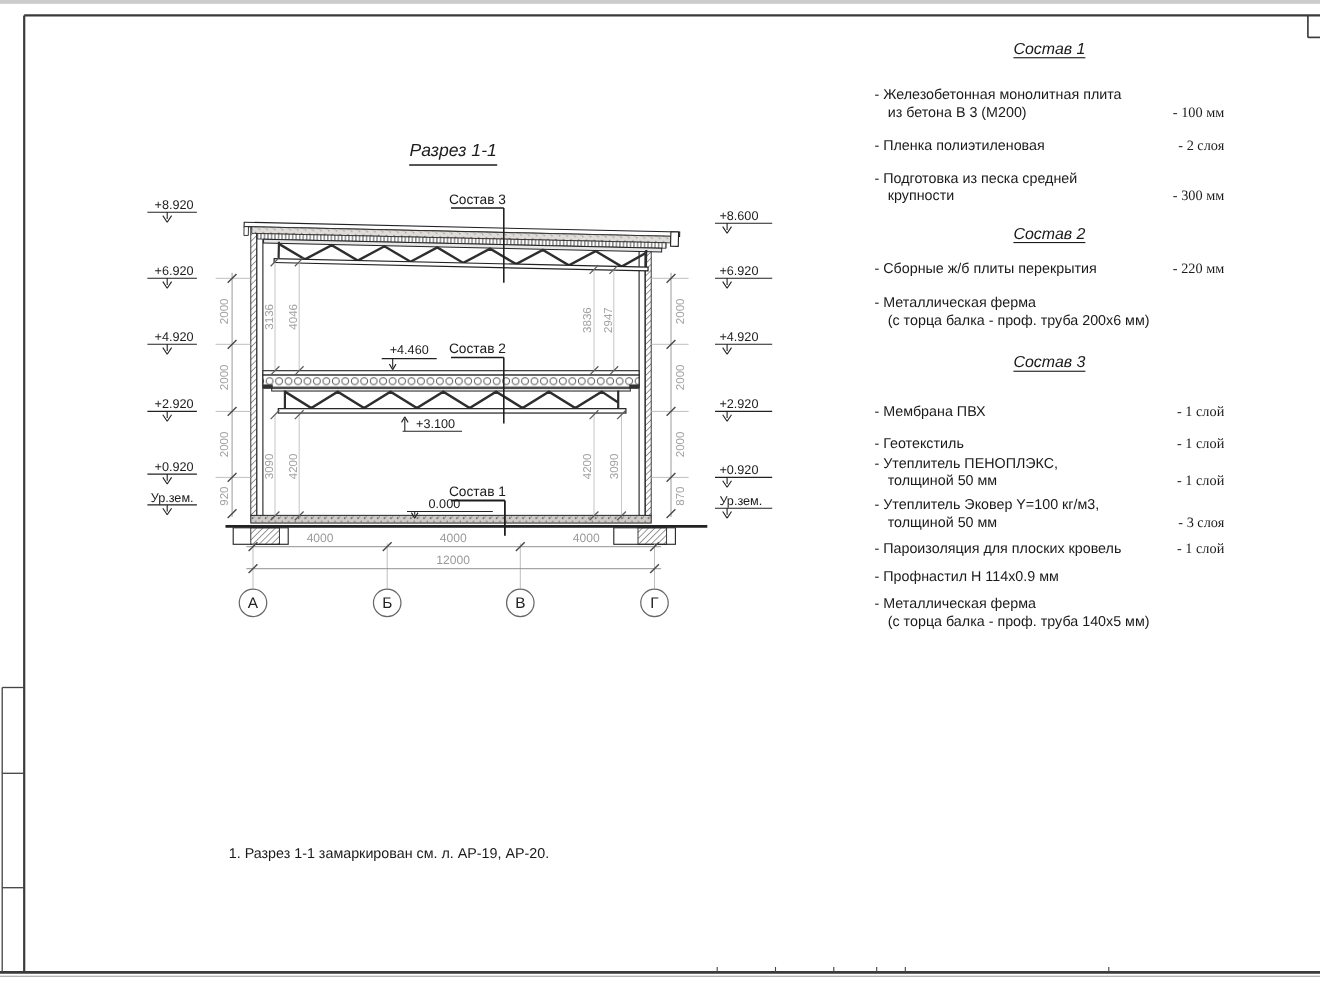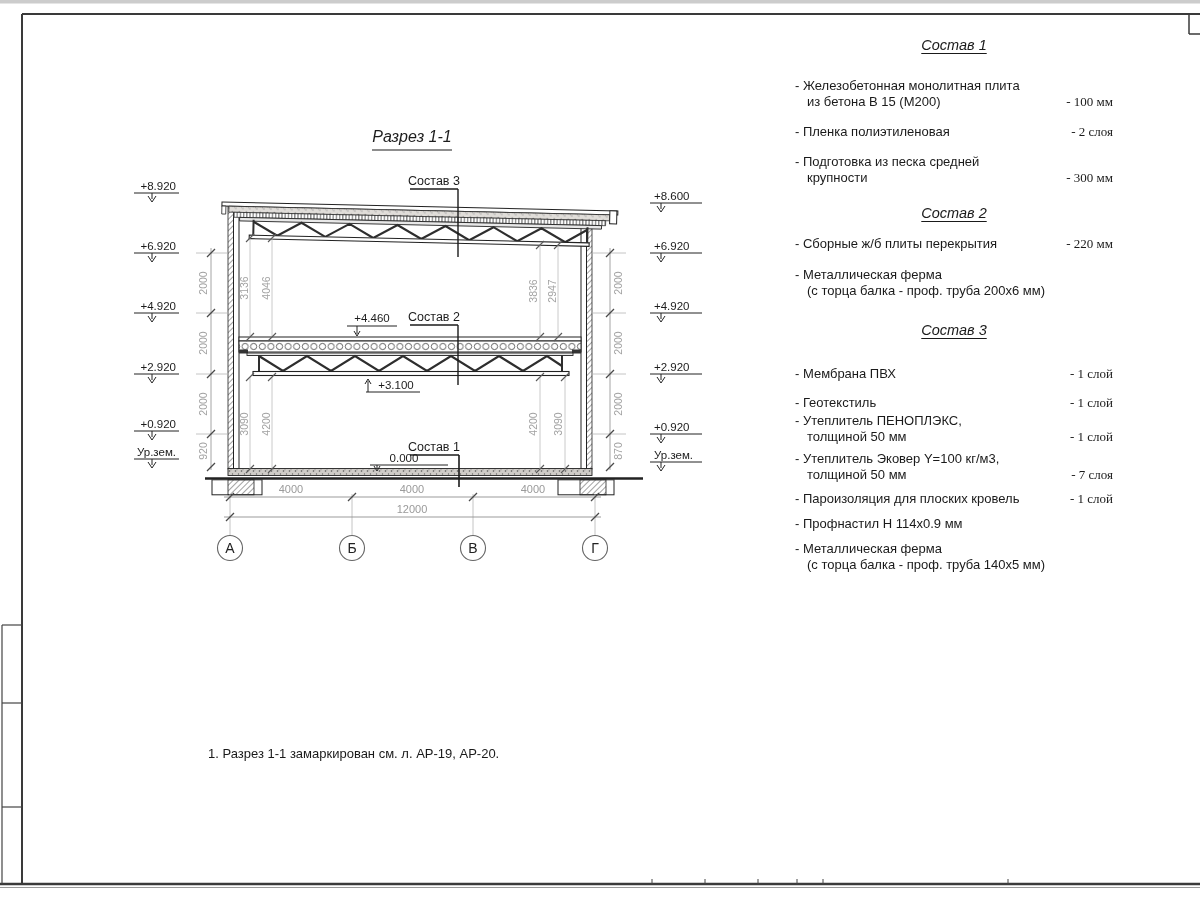--- a/index.html
+++ b/index.html
@@ -13,21 +13,21 @@
   .t-label { font-size:12.5px; fill:#1c1c1c; }
   .t-grid  { font-size:14px;  fill:#222222; }
   .t-title { font-size:16px; font-style:italic; fill:#1c1c1c; }
 
   .spec-panel { position:absolute; left:795px; top:36px; width:318px; color:#1a1a1a; }
   .spec-header { text-align:center; font-style:italic; font-size:14.5px; line-height:18px;
                  text-decoration:underline; text-underline-offset:3px; }
   .spec-item { display:flex; align-items:flex-end; gap:6px; font-size:13px; line-height:16px; }
   .spec-name { flex:1; white-space:pre-line; padding-left:12px; text-indent:-12px; }
   .spec-value { white-space:nowrap;font-family:Liberation Serif, serif; }
-  .note { position:absolute; left:208px; top:746px; font-size:13px; color:#1a1a1a; }
+  .note { position:absolute; left:208px; top:768px; font-size:13px; color:#1a1a1a; }
 </style>
 </head>
 <body>
 
 <div id="sheet">
 
 <svg width="1200" height="900" viewBox="0 0 1200 900">
   <defs>
     <pattern id="hatch45" width="4" height="4" patternUnits="userSpaceOnUse" patternTransform="rotate(45)">
       <line x1="0" y1="0" x2="0" y2="4" stroke="#555" stroke-width="1.1"></line>
@@ -268,21 +268,21 @@
   <g>
     <text class="t-title" x="412" y="142" text-anchor="middle">Разрез 1-1</text>
     <line x1="372" y1="150" x2="452" y2="150" stroke="#1c1c1c" stroke-width="1.2"></line>
   </g>
 </svg>
 
 <div class="spec-panel">
   <div class="spec-header">Состав 1</div>
   <div class="spec-item" style="margin-top:24px">
         <div class="spec-name">- Железобетонная  монолитная плита
-из бетона В 15 (М200)</div>
+из бетона В 3 (М200)</div>
         <div class="spec-value">- 100 мм</div>
       </div>
   <div class="spec-item" style="margin-top:14px">
         <div class="spec-name">- Пленка полиэтиленовая</div>
         <div class="spec-value">- 2 слоя</div>
       </div>
   <div class="spec-item" style="margin-top:14px">
         <div class="spec-name">- Подготовка из песка средней
 крупности</div>
         <div class="spec-value">- 300 мм</div>
@@ -309,21 +309,21 @@
         <div class="spec-value">- 1 слой</div>
       </div>
   <div class="spec-item" style="margin-top:2px">
         <div class="spec-name">- Утеплитель ПЕНОПЛЭКС,
 толщиной 50 мм</div>
         <div class="spec-value">- 1 слой</div>
       </div>
   <div class="spec-item" style="margin-top:6px">
         <div class="spec-name">- Утеплитель Эковер Y=100 кг/м3,
 толщиной 50 мм</div>
-        <div class="spec-value">- 7 слоя</div>
+        <div class="spec-value">- 3 слоя</div>
       </div>
   <div class="spec-item" style="margin-top:8px">
         <div class="spec-name">- Пароизоляция для плоских кровель</div>
         <div class="spec-value">- 1 слой</div>
       </div>
   <div class="spec-item" style="margin-top:9px">
         <div class="spec-name">- Профнастил Н 114x0.9 мм</div>
         <div class="spec-value"></div>
       </div>
   <div class="spec-item" style="margin-top:9px">

